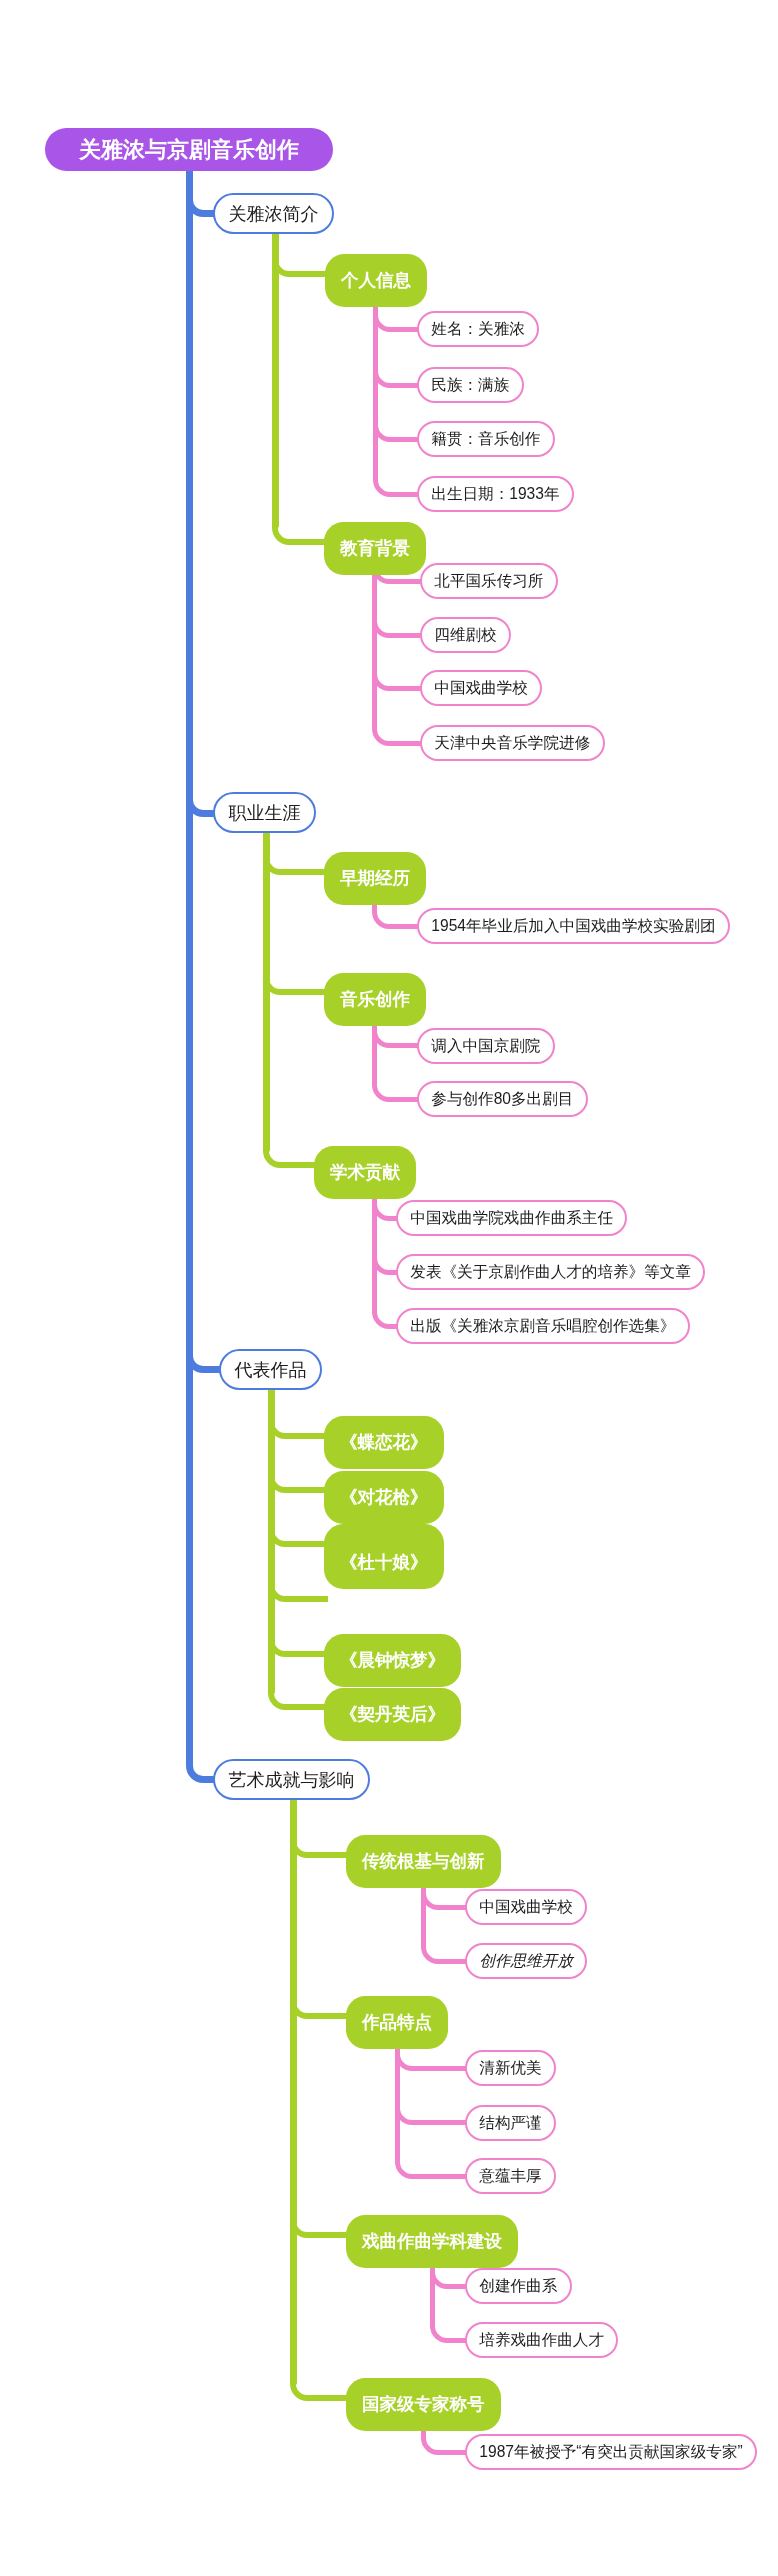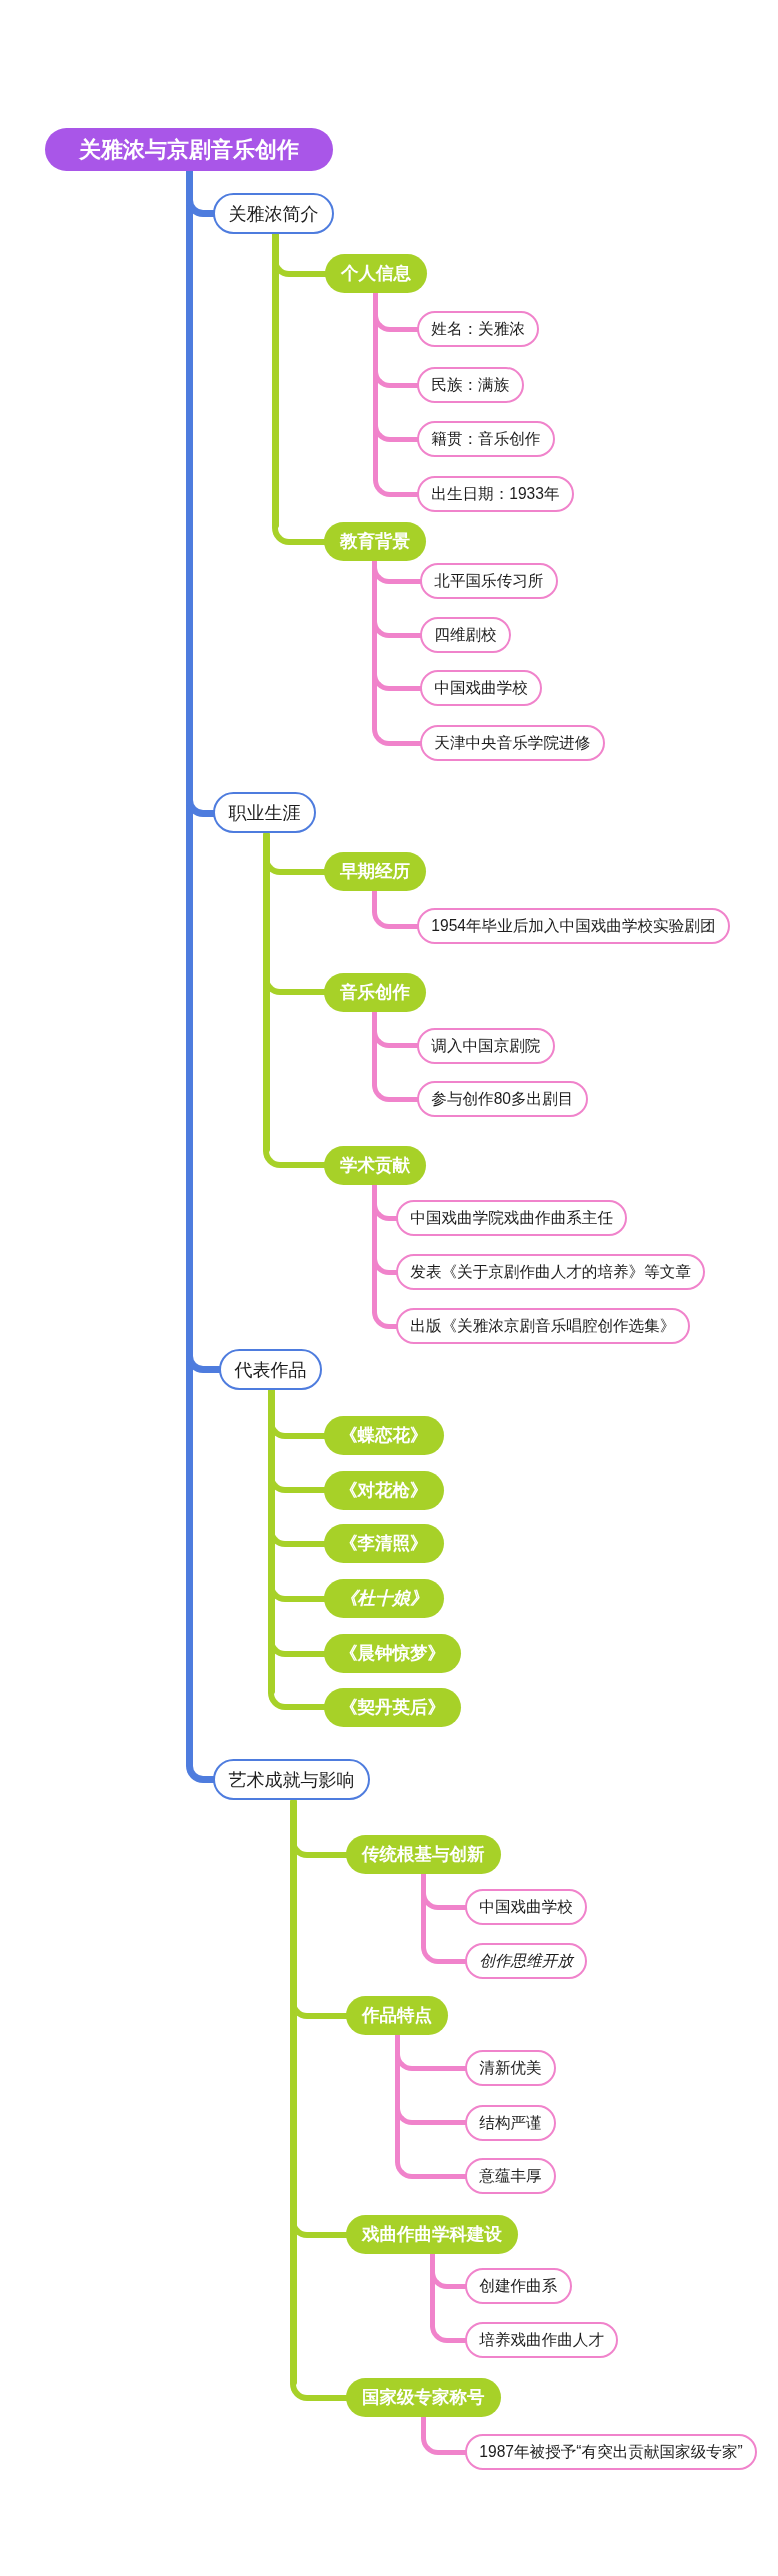--- a/index.html
+++ b/index.html
@@ -22,21 +22,21 @@
   }
   .node-root{
     height:43px;background:var(--purple);color:#fff;
     font-size:22px;font-weight:bold;padding:0 34px;border-radius:21.4px;
   }
   .node-main{
     height:41px;background:#fff;border:2.6px solid var(--blue);color:var(--ink);
     font-size:18px;padding:0 13.6px;border-radius:21px;
   }
   .node-topic{
-    height:39px;background:var(--green);color:#fff;
+    height:53px;background:var(--green);color:#fff;
     font-size:17.5px;font-weight:bold;padding:0 16px;border-radius:19.5px;
   }
   .node-leaf{
     height:36px;background:#fff;border:2.6px solid var(--pink);color:var(--ink);
     font-size:15.6px;padding:0 12.3px;border-radius:18px;
   }
   .trunk{position:absolute;z-index:1;border-radius:1.9px;}
   .curve{
     position:absolute;z-index:1;background:transparent;box-sizing:border-box;
     border-bottom-left-radius:17px;border-left-style:solid;border-bottom-style:solid;
@@ -58,29 +58,29 @@
     <div class="node node-leaf" style="left: 420px; top: 563px;">北平国乐传习所</div>
     <div class="node node-leaf" style="left: 420px; top: 617px;">四维剧校</div>
     <div class="node node-leaf" style="left: 420px; top: 670px;">中国戏曲学校</div>
     <div class="node node-leaf" style="left: 420px; top: 725px;">天津中央音乐学院进修</div>
     <div class="node node-main" style="left: 213px; top: 792px;">职业生涯</div>
     <div class="node node-topic" style="left: 324px; top: 852px;">早期经历</div>
     <div class="node node-leaf" style="left: 417px; top: 908px;">1954年毕业后加入中国戏曲学校实验剧团</div>
     <div class="node node-topic" style="left: 324px; top: 973px;">音乐创作</div>
     <div class="node node-leaf" style="left: 417px; top: 1028px;">调入中国京剧院</div>
     <div class="node node-leaf" style="left: 417px; top: 1081px;">参与创作80多出剧目</div>
-    <div class="node node-topic" style="left: 324px; top: 1146px; text-align: right;">学术贡献</div>
+    <div class="node node-topic" style="left: 314px; top: 1146px; text-align: right;">学术贡献</div>
     <div class="node node-leaf" style="left: 396px; top: 1200px;">中国戏曲学院戏曲作曲系主任</div>
     <div class="node node-leaf" style="left: 396px; top: 1254px;">发表《关于京剧作曲人才的培养》等文章</div>
     <div class="node node-leaf" style="left: 396px; top: 1308px;">出版《关雅浓京剧音乐唱腔创作选集》</div>
     <div class="node node-main" style="left: 219px; top: 1349px;">代表作品</div>
     <div class="node node-topic" style="left: 324px; top: 1416px;">《蝶恋花》</div>
     <div class="node node-topic" style="left: 324px; top: 1471px;">《对花枪》</div>
     <div class="node node-topic" style="left: 324px; top: 1524px;">《李清照》</div>
-    <div class="node node-topic" style="left: 324px; top: 1579px; font-style: italic;">《杜十娘》</div>
+    <div class="node node-topic" style="left: 324px; top: 1536px;">《杜十娘》</div>
     <div class="node node-topic" style="left: 324px; top: 1634px;">《晨钟惊梦》</div>
     <div class="node node-topic" style="left: 324px; top: 1688px;">《契丹英后》</div>
     <div class="node node-main" style="left: 213px; top: 1759px;">艺术成就与影响</div>
     <div class="node node-topic" style="left: 346px; top: 1835px;">传统根基与创新</div>
     <div class="node node-leaf" style="left: 465px; top: 1889px;">中国戏曲学校</div>
     <div class="node node-leaf" style="left: 465px; top: 1943px; font-style: italic;">创作思维开放</div>
     <div class="node node-topic" style="left: 346px; top: 1996px;">作品特点</div>
     <div class="node node-leaf" style="left: 465px; top: 2050px;">清新优美</div>
     <div class="node node-leaf" style="left: 465px; top: 2105px;">结构严谨</div>
     <div class="node node-leaf" style="left: 465px; top: 2158px;">意蕴丰厚</div>

